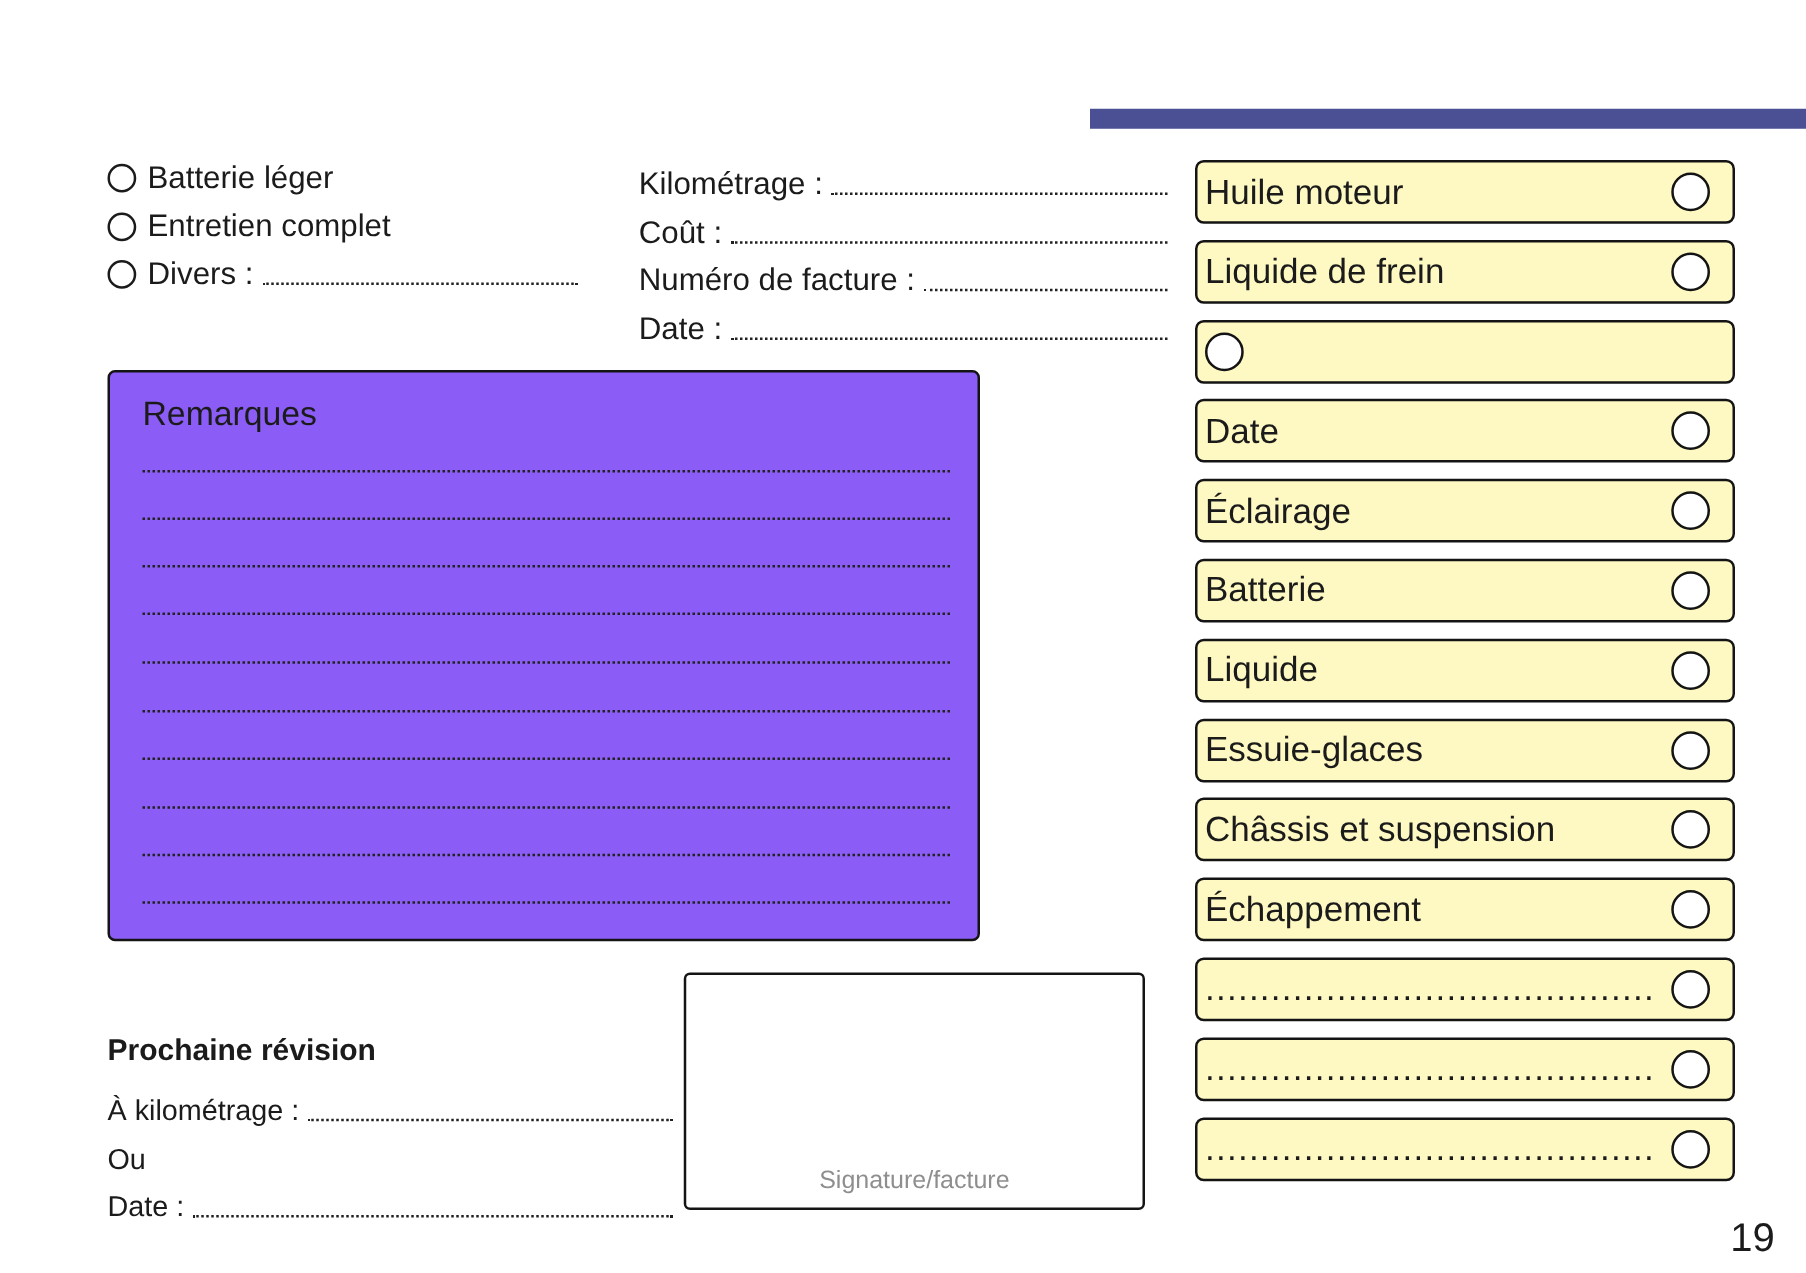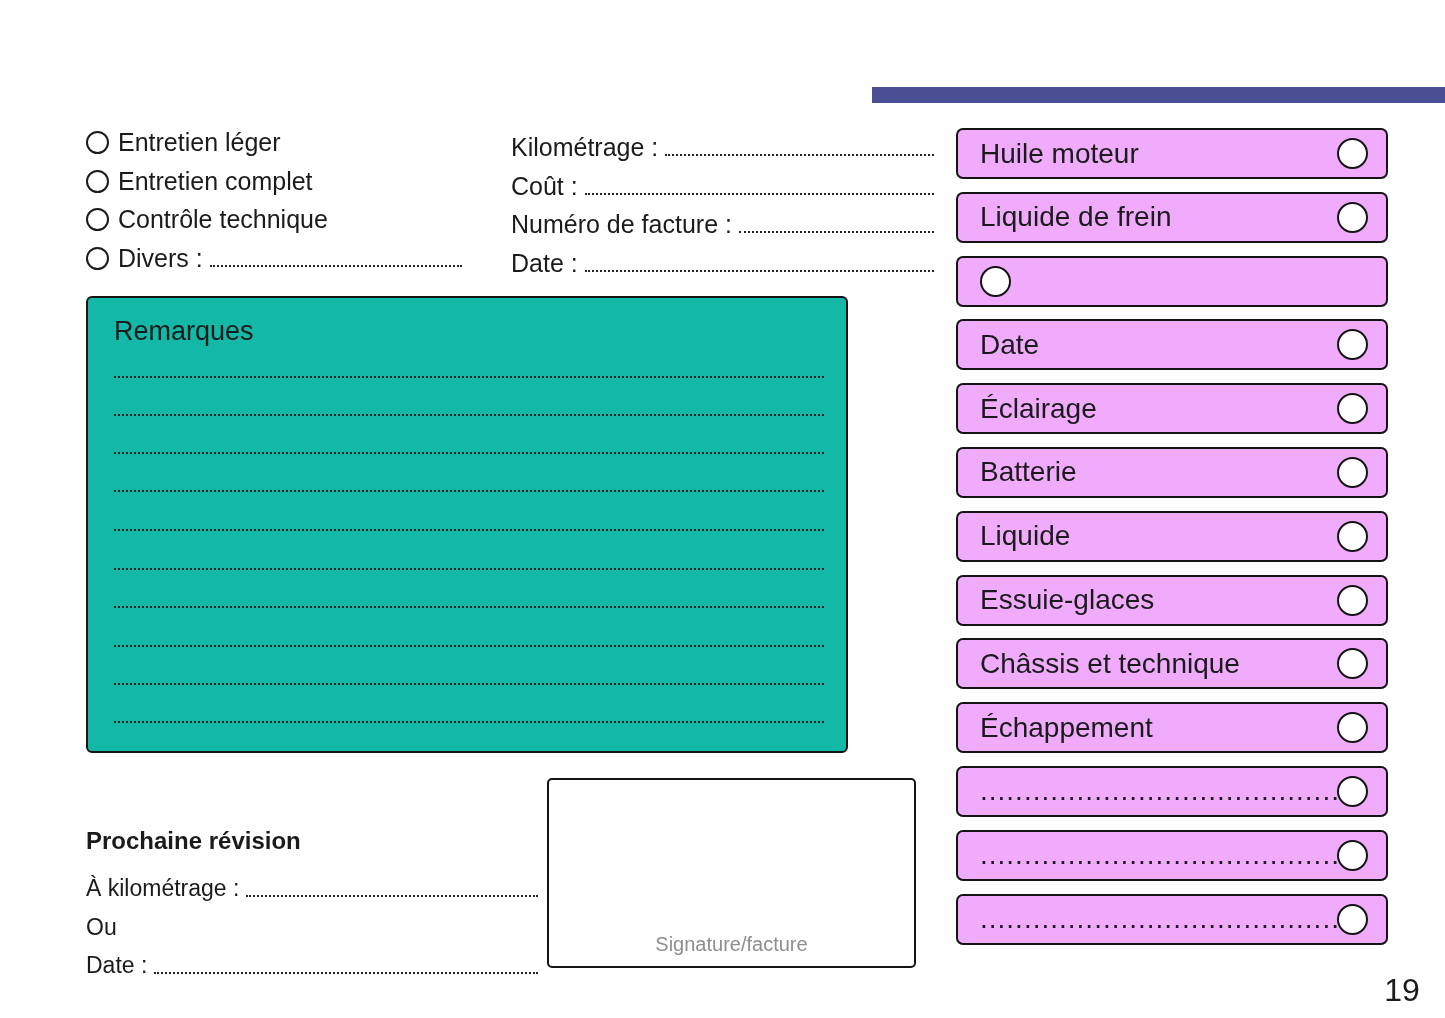--- a/index.html
+++ b/index.html
@@ -29,22 +29,22 @@
     border-bottom:2.5px dotted #222;
   }
 
   
   .inv-group { left:487px; top:128px; width:423px;margin-left:24px; }
   .inv-row { display:flex; align-items:center; height:38.7px; }
   .inv-label { font-size:25px; white-space:nowrap; }
 
   
   .remarks-box {
-    left:86px; top:296px; width:762px; height:457px;
-    border:2.5px solid #141414; border-radius:6px; background:#14b8a6;
+    left:86px; top:296px; width:698px; height:457px;
+    border:2.5px solid #141414; border-radius:6px; background:#8b5cf6;
   }
   .remarks-title { position:absolute; left:26px; top:18px; font-size:27px; }
   .remark-line {
     position:absolute; left:26px; right:22px; height:0;
     border-top:2.5px dotted #222;
   }
 
   
   .next-group { left:86px; top:779px; width:452px;margin-top:48px; }
   .next-title { font-size:24px; font-weight:bold; height:42px; display:flex; align-items:flex-start; }
@@ -58,49 +58,45 @@
   }
   .sign-label {
     position:absolute; left:0; right:0; bottom:10px;
     text-align:center; font-size:20px; color:#8e8e8e;
   }
 
   
   .checklist { left:956px; top:128px; width:432px; display:flex; flex-direction:column; gap:12.8px; }
   .citem {
     display:flex; align-items:center; height:51px;
-    border:2.5px solid #141414; border-radius:7px; background:#f0abfc;
-    padding:0 18px 0 22px;
+    border:2.5px solid #141414; border-radius:7px; background:#fef9c3;
+    padding:0 18px 0 6px;
   }
   .citem-label { flex:1 1 auto; font-size:28px; white-space:nowrap; overflow:hidden; }
   .citem-label.dots { letter-spacing:1px; }
   .check-circle {
     width:31px; height:31px; flex:none;
     border:2.5px solid #141414; border-radius:50%; background:#fff;
   }
 
   .page-num { left:1372px; top:972px; width:60px; font-size:32px; text-align:center; }
 </style>
 </head>
 <body>
 
 <div class="abs accent-bar"></div>
 
 <div class="abs svc-group">
   <div class="svc-row">
     <span class="radio"></span>
-    <span class="svc-label">Entretien léger</span>
+    <span class="svc-label">Batterie léger</span>
   </div>
   <div class="svc-row">
     <span class="radio"></span>
     <span class="svc-label">Entretien complet</span>
-  </div>
-  <div class="svc-row">
-    <span class="radio"></span>
-    <span class="svc-label">Contrôle technique</span>
   </div>
   <div class="svc-row">
     <span class="radio"></span>
     <span class="svc-label">Divers :</span>
     <span class="fill"></span>
   </div>
 </div>
 
 <div class="abs inv-group">
   <div class="inv-row">
@@ -180,21 +176,21 @@
   </div>
   <div class="citem">
     <span class="citem-label">Liquide</span>
     <span class="check-circle"></span>
   </div>
   <div class="citem">
     <span class="citem-label">Essuie-glaces</span>
     <span class="check-circle"></span>
   </div>
   <div class="citem">
-    <span class="citem-label">Châssis et technique</span>
+    <span class="citem-label">Châssis et suspension</span>
     <span class="check-circle"></span>
   </div>
   <div class="citem">
     <span class="citem-label">Échappement</span>
     <span class="check-circle"></span>
   </div>
   <div class="citem">
     <span class="citem-label dots">.........................................</span>
     <span class="check-circle"></span>
   </div>

